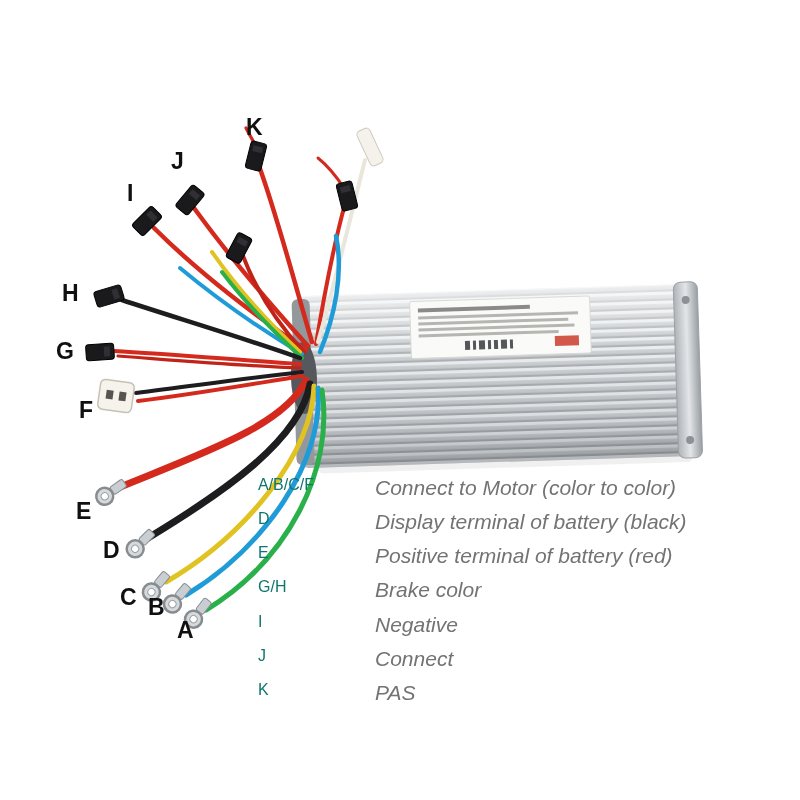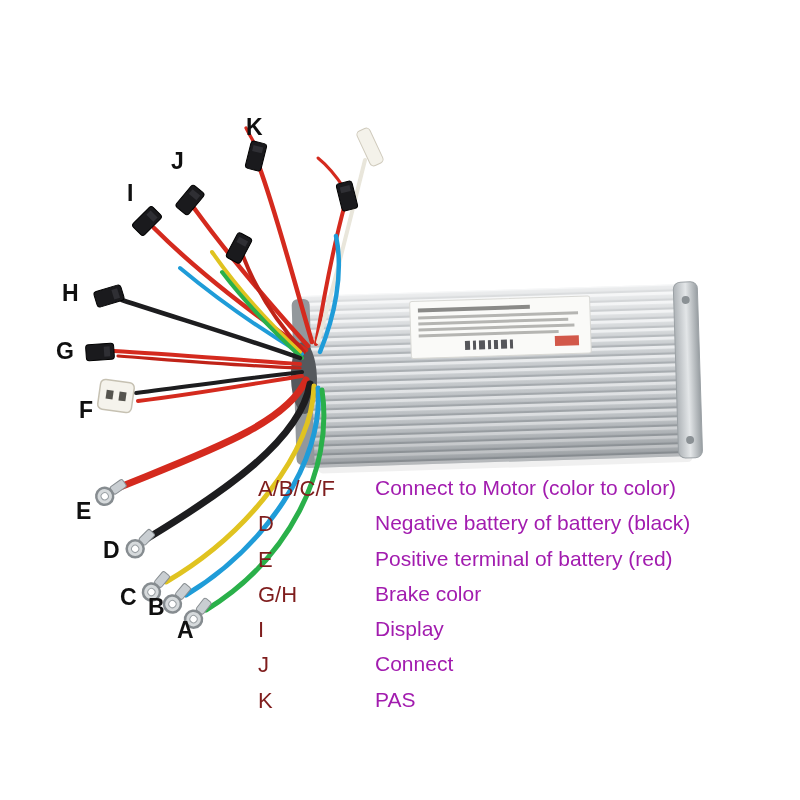--- a/index.html
+++ b/index.html
@@ -11,22 +11,22 @@
   .marker{
     position:absolute;font-weight:bold;font-size:23px;color:#101010;
     line-height:1;letter-spacing:0;
   }
   .legend{
     position:absolute;left:258px;top:476px;
     display:grid;grid-template-columns:117px 1fr;row-gap:10px;
     font-size:21px;color:#1b1b1b;line-height:1.15;white-space:nowrap;
   }
   .legend-row{display:contents;}
-  .legend .key{font-size:22px;color:#7f1d1d;}
-  .legend .desc{color:#a21caf;}
+  .legend .key{font-size:16px;color:#0f766e;}
+  .legend .desc{color:#737373;font-style:italic;}
 </style>
 </head>
 <body>
 
 <div class="stage">
 
   <svg class="scene" width="800" height="800" viewBox="0 0 800 800">
     <defs>
       <linearGradient id="shade" x1="0" y1="0" x2="0" y2="1">
         <stop offset="0" stop-color="#ffffff" stop-opacity="0.65"></stop>
@@ -148,33 +148,33 @@
   <div class="marker" style="left:148px;top:596px">B</div>
   <div class="marker" style="left:177px;top:619px">A</div>
 
   <div class="legend">
     <div class="legend-row">
       <span class="key">A/B/C/F</span>
       <span class="desc">Connect to Motor (color to color)</span>
     </div>
     <div class="legend-row">
       <span class="key">D</span>
-      <span class="desc">Negative battery of battery (black)</span>
+      <span class="desc">Display terminal of battery (black)</span>
     </div>
     <div class="legend-row">
       <span class="key">E</span>
       <span class="desc">Positive terminal of battery (red)</span>
     </div>
     <div class="legend-row">
       <span class="key">G/H</span>
       <span class="desc">Brake color</span>
     </div>
     <div class="legend-row">
       <span class="key">I</span>
-      <span class="desc">Display</span>
+      <span class="desc">Negative</span>
     </div>
     <div class="legend-row">
       <span class="key">J</span>
       <span class="desc">Connect</span>
     </div>
     <div class="legend-row">
       <span class="key">K</span>
       <span class="desc">PAS</span>
     </div>
   </div>

